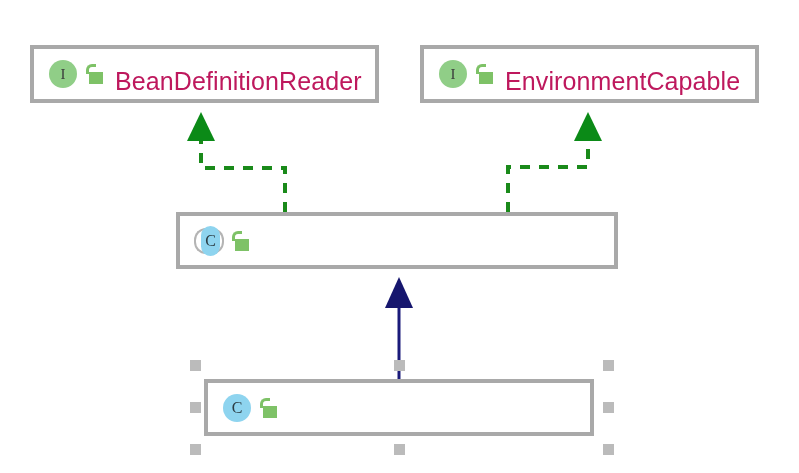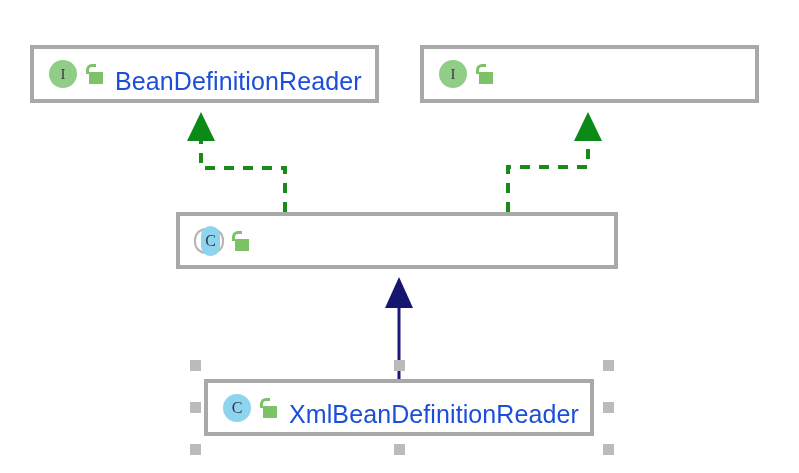--- a/index.html
+++ b/index.html
@@ -33,21 +33,21 @@
     box-sizing: border-box;
     background: #ffffff;
     border: 4px solid #a9a9a9;
     display: flex;
     align-items: center;
     padding-left: 14px;
     z-index: 5;
   }
   .class-node .node-label {
     font-size: 25px;
-    color: #1d4ed8;
+    color: #be185d;
     letter-spacing: 0.1px;
     white-space: nowrap;
     margin-left: 11px;
     line-height: 1;
     margin-top: 14px;
   }
   
   .stereo-icon {
     position: relative;
     width: 30px;
@@ -203,20 +203,21 @@
   <div class="class-node" style="left:420px; top:45px; width:339px; height:58px;">
     <span class="stereo-icon">
       <span class="iface-circle">
         <span>I</span>
       </span>
     </span>
     <span class="padlock-icon">
       <span class="padlock-shackle"></span>
       <span class="padlock-body"></span>
     </span>
+    <span class="node-label">EnvironmentCapable</span>
   </div>
 
   <div class="class-node" style="left:176px; top:212px; width:442px; height:57px;">
     <span class="stereo-icon">
       <span class="abstract-arc left"></span>
       <span class="abstract-arc right"></span>
       <span class="abstract-capsule">
         <span>C</span>
       </span>
     </span>
@@ -229,21 +230,20 @@
   <div class="class-node" style="left:204px; top:379px; width:390px; height:57px;">
     <span class="stereo-icon">
       <span class="class-circle">
         <span>C</span>
       </span>
     </span>
     <span class="padlock-icon">
       <span class="padlock-shackle"></span>
       <span class="padlock-body"></span>
     </span>
-    <span class="node-label">XmlBeanDefinitionReader</span>
   </div>
 
   <div class="sel-handle" style="left:190px; top:360px;"></div>
   <div class="sel-handle" style="left:394px; top:360px;"></div>
   <div class="sel-handle" style="left:603px; top:360px;"></div>
   <div class="sel-handle" style="left:190px; top:402px;"></div>
   <div class="sel-handle" style="left:603px; top:402px;"></div>
   <div class="sel-handle" style="left:190px; top:444px;"></div>
   <div class="sel-handle" style="left:394px; top:444px;"></div>
   <div class="sel-handle" style="left:603px; top:444px;"></div>

